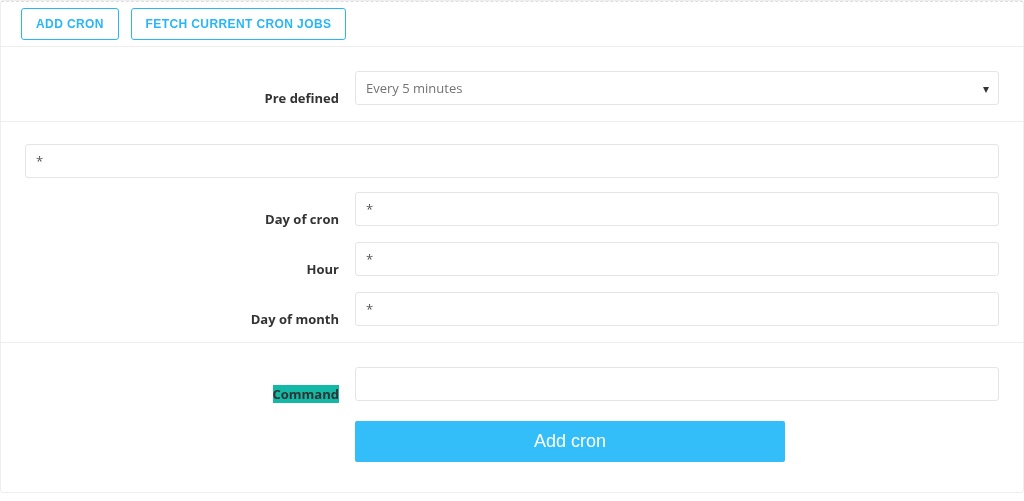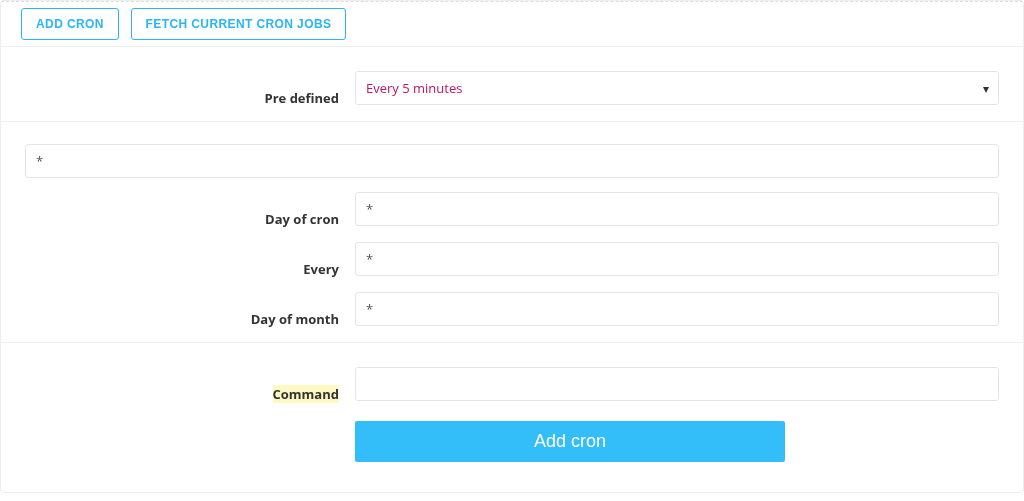--- a/index.html
+++ b/index.html
@@ -58,21 +58,21 @@
       padding-right: 16px;
       font-weight: 700;
       color: #333;
       font-size: 13px;
       margin-top: 20px;
     }
     .form-row .control {
       flex: 1 1 auto;
     }
     .highlighted-label {
-      background: #fef9c3;
+      background: #14b8a6;
     }
     input[type="text"], select {
       width: 100%;
       height: 34px;
       border: 1px solid #e5e5e5;
       border-radius: 3px;
       padding: 6px 10px;
       font-size: 13px;
       color: #555;
       background: #fff;
@@ -92,21 +92,21 @@
       position: absolute;
       right: 10px;
       top: 50%;
       transform: translateY(-50%);
       pointer-events: none;
       color: #333;
       font-size: 12px;
     }
     input::placeholder,
     select {
-      color: #be185d;
+      color: #737373;
     }
     .submit-row {
       display: flex;
       padding: 12px 24px 22px 24px;
     }
     .submit-row .spacer {
       flex: 0 0 330px;
     }
     .btn-primary {
       display: inline-block;
@@ -157,21 +157,21 @@
         <input type="text" value="*" style="">
       </div>
     </div>
     <div class="form-row">
       <div class="label">Day of cron</div>
       <div class="control">
         <input type="text" value="*" style="">
       </div>
     </div>
     <div class="form-row">
-      <div class="label">Every</div>
+      <div class="label">Hour</div>
       <div class="control">
         <input type="text" value="*" style="">
       </div>
     </div>
     <div class="form-row">
       <div class="label">Day of month</div>
       <div class="control">
         <input type="text" value="*" style="">
       </div>
     </div>

